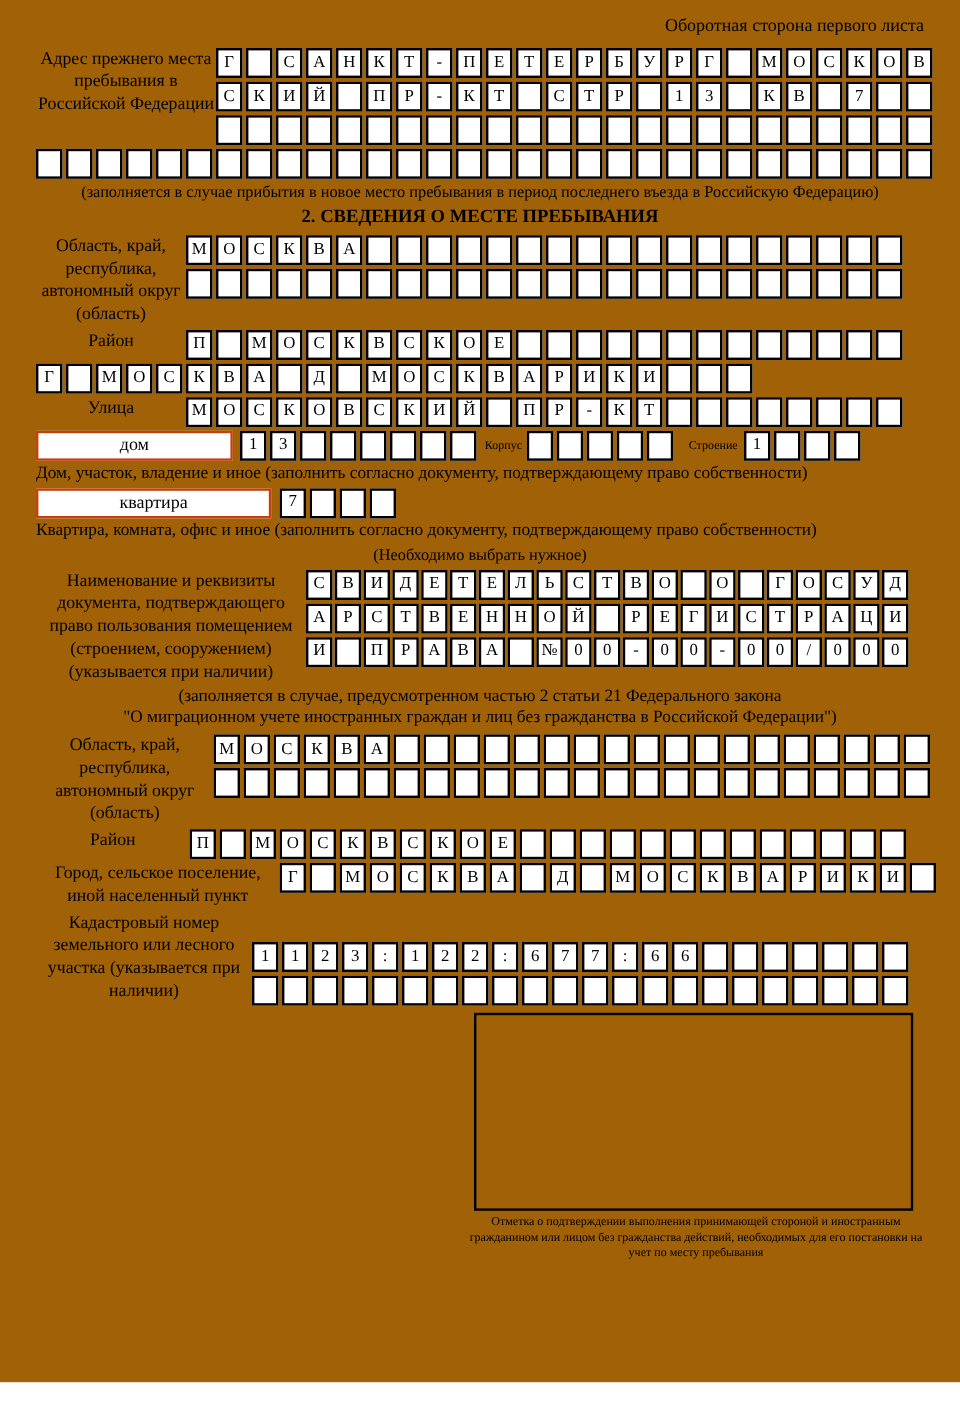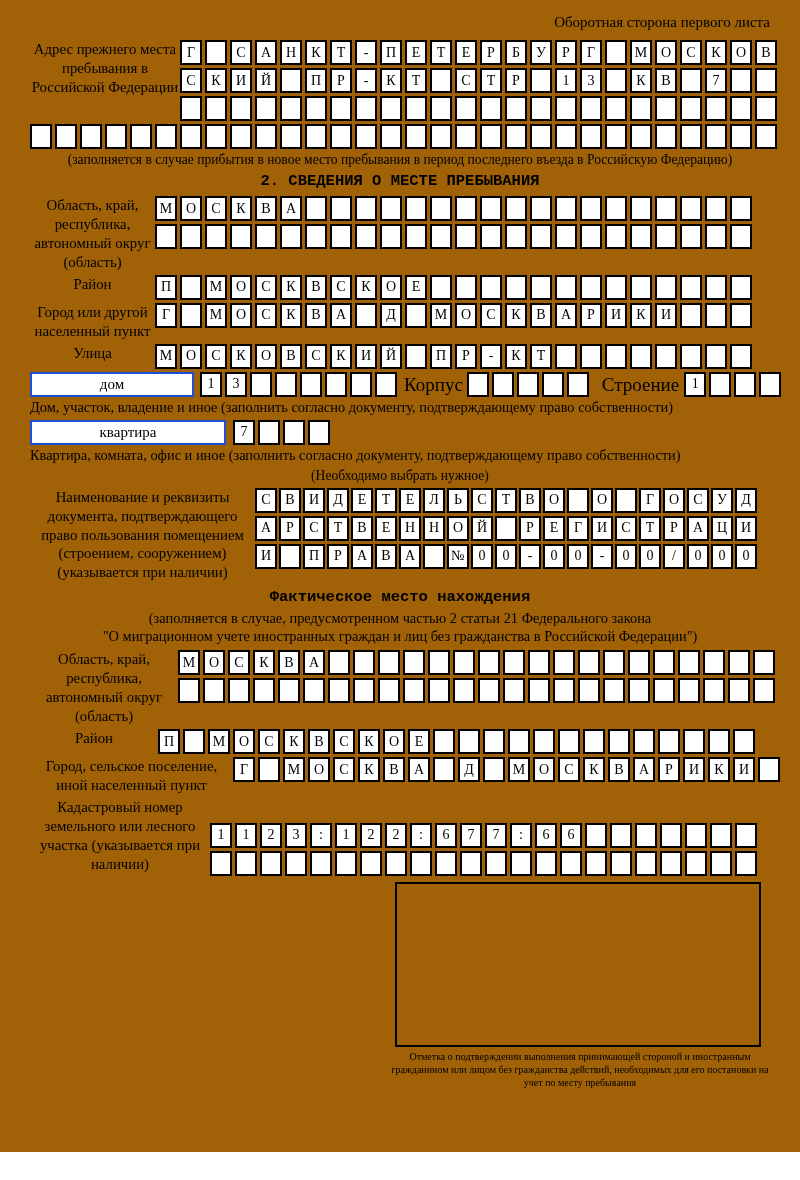--- a/index.html
+++ b/index.html
@@ -16,28 +16,28 @@
   .cells{display:flex;}
   .cell{
     width:18px;height:21px;border:2px solid #000;margin-right:3px;flex-shrink:0;
     display:flex;align-items:center;justify-content:center;
     font-size:14px;background:#fff;
   }
   .tight .cell{margin-right:2px;}
   .fullrow{margin-bottom:3px;}
   .note{font-size:13.6px;text-align:center;margin:1px 0 4px 0;}
   .note-left{font-size:14.4px;margin:0 0 4px 0;}
-  .sec-title{font-size:15.5px;font-weight:bold;text-align:center;margin:2px 0 6px 0;font-family:Liberation Mono, monospace;}
+  .sec-title{font-size:15.5px;font-weight:bold;text-align:center;margin:2px 0 6px 0;}
   .sub{font-size:14.4px;text-align:center;margin:0 0 1px 0;}
   .inline-row{display:flex;align-items:flex-start;margin-bottom:2px;}
   .wide-box{
-    height:21px;border:2px solid #1d4ed8;display:flex;align-items:center;justify-content:center;
+    height:21px;border:2px solid #c2410c;display:flex;align-items:center;justify-content:center;
     font-size:15px;flex-shrink:0;background:#fff;
   }
-  .inline-label{font-size:19px;line-height:25px;flex-shrink:0;}
+  .inline-label{font-size:10px;line-height:25px;flex-shrink:0;}
   .checkbox{
     width:18px;height:21px;border:2px solid #000;margin:0 0 0 0;flex-shrink:0;
     display:flex;align-items:center;justify-content:center;font-size:14px;background:#fff;
   }
   .mesto-row{display:flex;align-items:center;margin:4px 0 1px 0;font-size:15px;}
   .stamp-box{margin-left:365px;width:366px;height:165px;border:2px solid #000;box-sizing:border-box;margin-top:6px;}
   .stamp-caption{margin-left:352px;width:396px;text-align:center;font-size:10px;line-height:1.3;margin-top:3px;}
   .pad-top-25{padding-top:25px;}
 </style>
 </head>
@@ -248,21 +248,20 @@
         <div class="cell"></div>
         <div class="cell"></div>
         <div class="cell"></div>
         <div class="cell"></div>
         <div class="cell"></div>
         <div class="cell"></div>
       </div>
   </div>
 
   <div class="field">
-    <div class="field-label" style="width:125px;">Город или другой населенный пункт</div>
     <div class="cells">
         <div class="cell">Г</div>
         <div class="cell"></div>
         <div class="cell">М</div>
         <div class="cell">О</div>
         <div class="cell">С</div>
         <div class="cell">К</div>
         <div class="cell">В</div>
         <div class="cell">А</div>
         <div class="cell"></div>
@@ -425,21 +424,20 @@
           <div class="cell">0</div>
           <div class="cell">0</div>
           <div class="cell">/</div>
           <div class="cell">0</div>
           <div class="cell">0</div>
           <div class="cell">0</div>
         </div>
     </div>
   </div>
 
-  <div class="sec-title" style="margin-top:6px;margin-bottom:4px;">Фактическое место нахождения</div>
   <div class="sub">(заполняется в случае, предусмотренном частью 2 статьи 21 Федерального закона</div>
   <div class="sub" style="margin-bottom:5px;">"О миграционном учете иностранных граждан и лиц без гражданства в Российской Федерации")</div>
 
   <div class="field">
     <div class="field-label" style="width:148px;">Область, край, республика, автономный округ (область)</div>
     <div class="rows">
       <div class="cells">
           <div class="cell">М</div>
           <div class="cell">О</div>
           <div class="cell">С</div>

